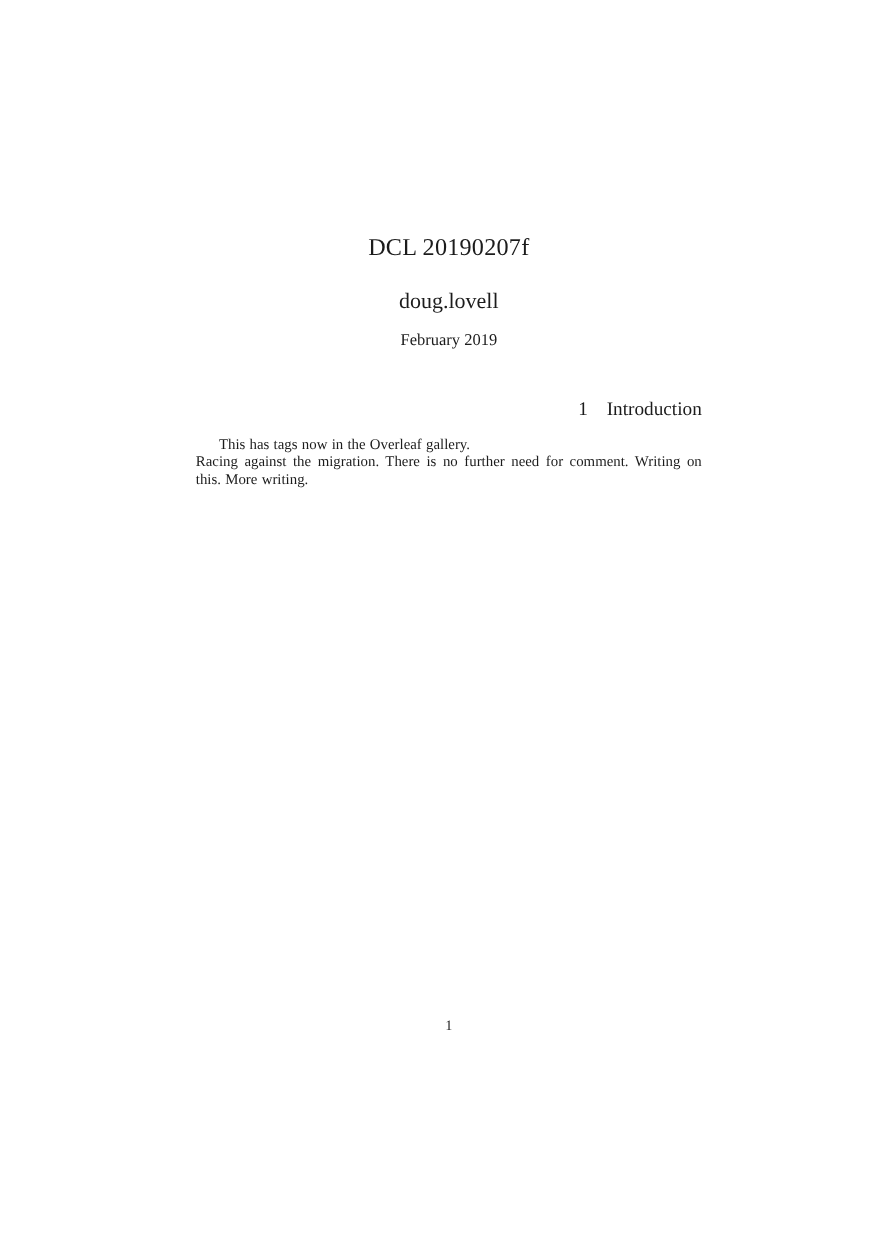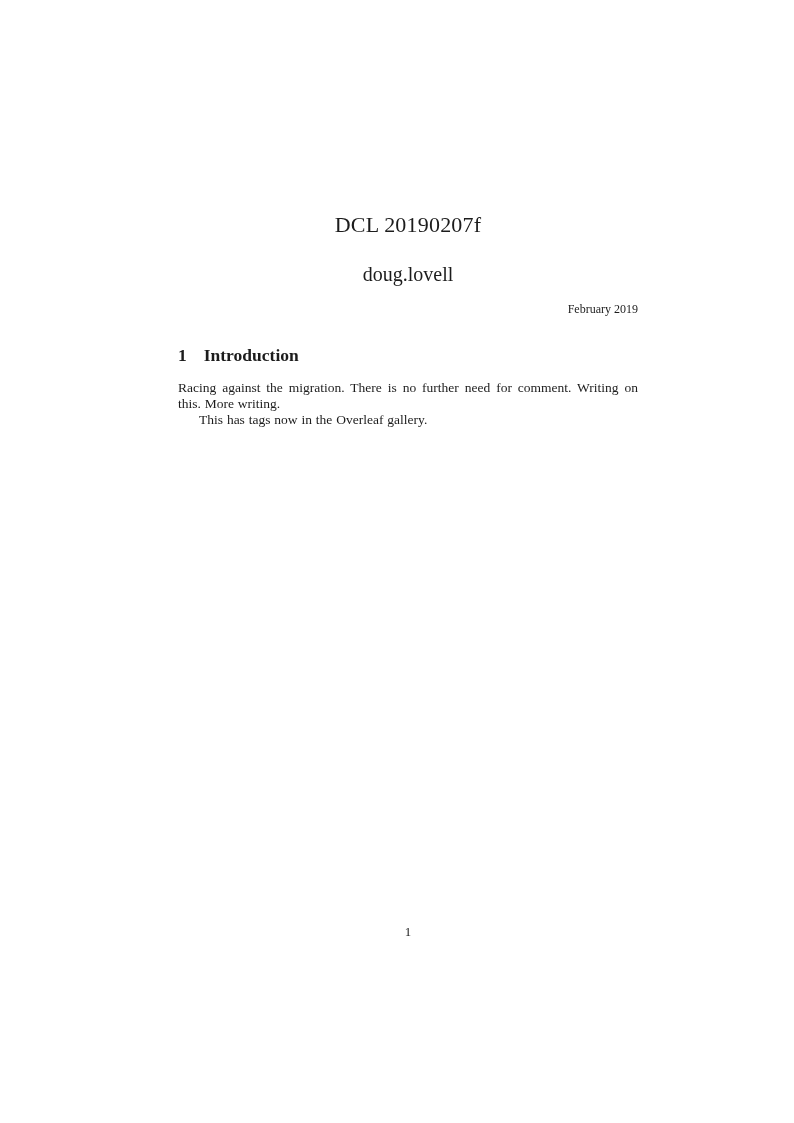--- a/index.html
+++ b/index.html
@@ -30,28 +30,29 @@
     text-align: center;
     letter-spacing: 0.2px;
   }
   .doc-author {
     margin-top: 25px;
     font-size: 20px;
     text-align: center;
   }
   .doc-date {
     margin-top: 16px;
-    font-size: 12px;
-    text-align: right;
+    font-size: 15px;
+    text-align: center;
   }
   .section-heading {
-    margin-top: 29px;
+    margin-top: 43px;
     font-size: 17.5px;
-    font-weight: bold;
+    font-weight: normal;
     line-height: 1.1;
+    text-align: right;
   }
   .section-number {
     display: inline-block;
     margin-right: 17px;
   }
   .body-text {
     margin-top: 14px;
   }
   .para {
     font-size: 13.5px;
@@ -78,19 +79,19 @@
   <div class="content">
     <h1 class="doc-title">DCL 20190207f</h1>
     <div class="doc-author">doug.lovell</div>
     <div class="doc-date">February 2019</div>
 
     <h2 class="section-heading">
       <span class="section-number">1</span><span class="section-title">Introduction</span>
     </h2>
 
     <div class="body-text">
+      <p class="para indented">This has tags now in the Overleaf gallery.</p>
       <p class="para">Racing against the migration. There is no further need for comment. Writing on this. More writing.</p>
-      <p class="para indented">This has tags now in the Overleaf gallery.</p>
     </div>
   </div>
 
   <div class="page-number">1</div>
 </div>
 
 </body></html>

